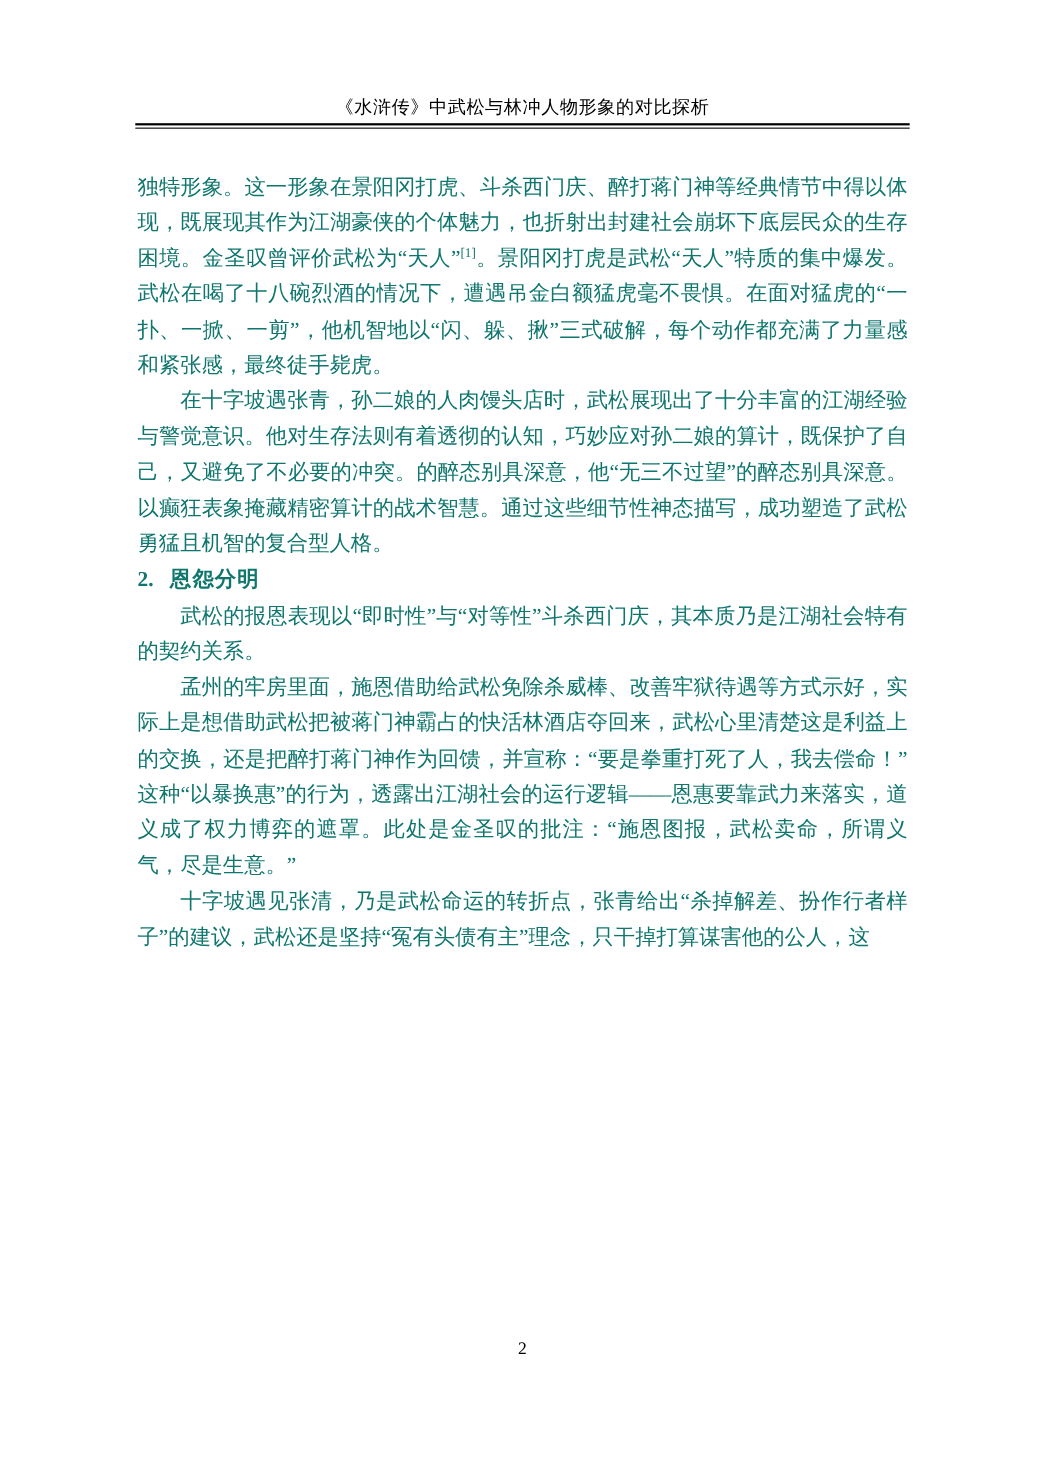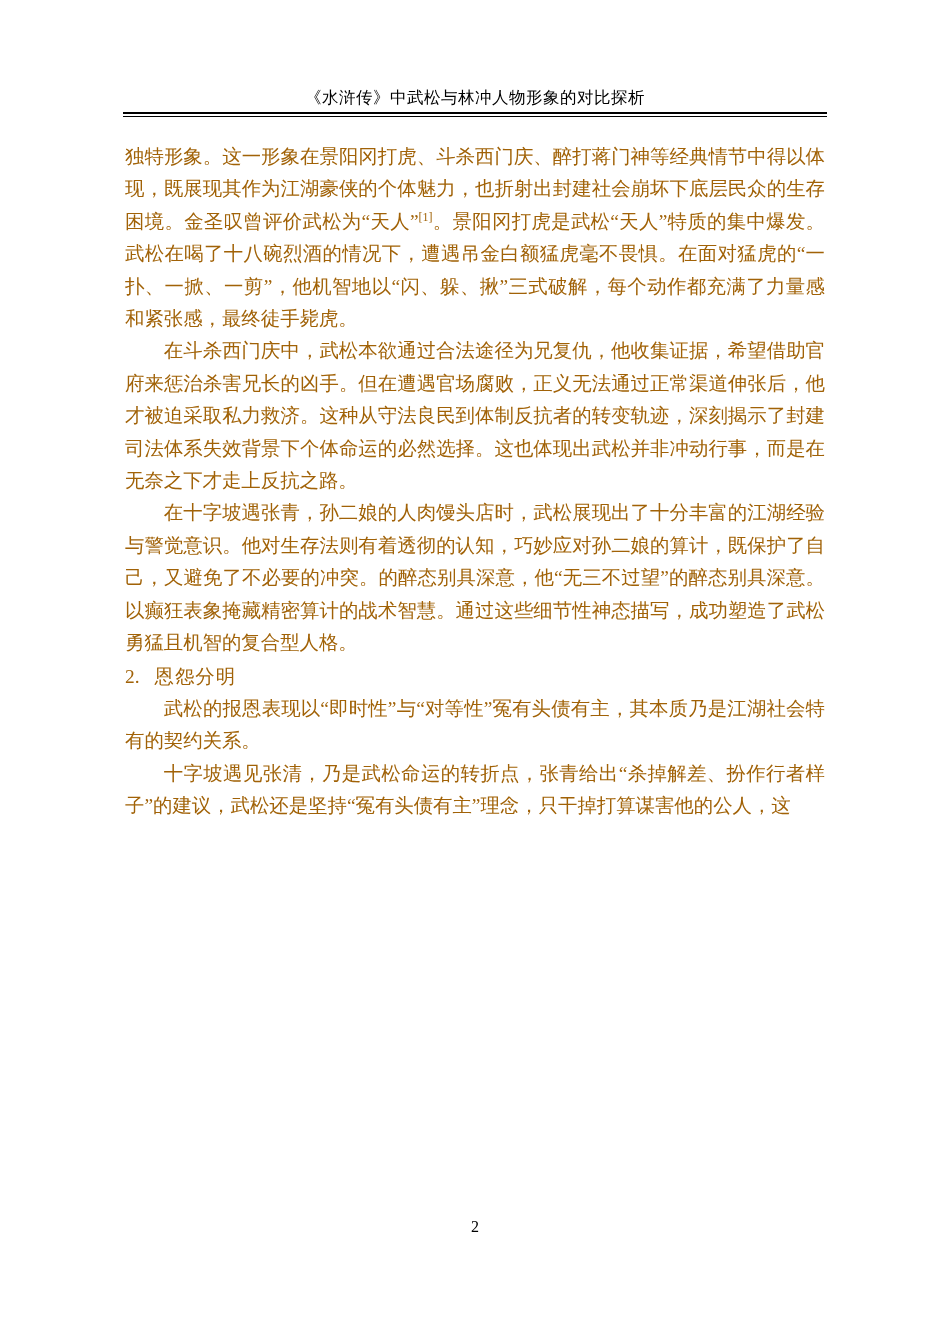--- a/index.html
+++ b/index.html
@@ -29,47 +29,47 @@
     color: #000000;
   }
   .header-rule {
     margin-top: 4px;
     border-top: 2px solid #000000;
     border-bottom: 1px solid #000000;
     height: 2px;
   }
   .body-text {
     width: 700px;
-    margin: 4px auto;
+    margin: 18px auto;
     padding-top: 20px;
     font-size: 19.4px;
     line-height: 32.4px;
     text-align: justify;
-    color: #a16207;
+    color: #0f766e;
   }
   .body-text p {
     margin: 0;
     padding: 0;
     text-indent: 2em;
   }
   .body-text p.no-indent {
     text-indent: 0;
   }
   .footnote-ref {
     font-size: 12px;
     vertical-align: super;
     line-height: 0;
     font-family: "Liberation Serif", serif;
   }
   .section-heading {
     margin: 0;
     padding: 0;
     font-size: 19.4px;
     line-height: 32.4px;
-    font-weight: 400;
+    font-weight: 700;
     text-align: left;
   }
   .sec-num {
     font-family: "Liberation Serif", "DejaVu Serif", serif;
     margin-right: 15px;
   }
   .sec-title {
     font-family: "Liberation Sans", "DejaVu Sans", sans-serif;
     letter-spacing: 1px;
   }
@@ -90,29 +90,29 @@
 
   <div class="header">
     <div class="header-title">《水浒传》中武松与林冲人物形象的对比探析</div>
     <div class="header-rule"></div>
   </div>
 
   <div class="body-text">
 
     <p class="no-indent"><span>独特形象。这一形象在景阳冈打虎、斗杀西门庆、醉打蒋门神等经典情节中得以体现，既展现其作为江湖豪侠的个体魅力，也折射出封建社会崩坏下底层民众的生存困境。金圣叹曾评价武松为“天人”</span><sup class="footnote-ref">[1]</sup><span>。景阳冈打虎是武松“天人”特质的集中爆发。武松在喝了十八碗烈酒的情况下，遭遇吊金白额猛虎毫不畏惧。在面对猛虎的“一扑、一掀、一剪”，他机智地以“闪、躲、揪”三式破解，每个动作都充满了力量感和紧张感，最终徒手毙虎。</span></p>
 
-    <p>在斗杀西门庆中，武松本欲通过合法途径为兄复仇，他收集证据，希望借助官府来惩治杀害兄长的凶手。但在遭遇官场腐败，正义无法通过正常渠道伸张后，他才被迫采取私力救济。这种从守法良民到体制反抗者的转变轨迹，深刻揭示了封建司法体系失效背景下个体命运的必然选择。这也体现出武松并非冲动行事，而是在无奈之下才走上反抗之路。</p>
 
     <p>在十字坡遇张青，孙二娘的人肉馒头店时，武松展现出了十分丰富的江湖经验与警觉意识。他对生存法则有着透彻的认知，巧妙应对孙二娘的算计，既保护了自己，又避免了不必要的冲突。的醉态别具深意，他“无三不过望”的醉态别具深意。以癫狂表象掩藏精密算计的战术智慧。通过这些细节性神态描写，成功塑造了武松勇猛且机智的复合型人格。</p>
 
     <h2 class="section-heading"><span class="sec-num">2.</span><span class="sec-title">恩怨分明</span></h2>
 
 
-    <p>武松的报恩表现以“即时性”与“对等性”冤有头债有主，其本质乃是江湖社会特有的契约关系。</p>
+    <p>武松的报恩表现以“即时性”与“对等性”斗杀西门庆，其本质乃是江湖社会特有的契约关系。</p>
 
+    <p>孟州的牢房里面，施恩借助给武松免除杀威棒、改善牢狱待遇等方式示好，实际上是想借助武松把被蒋门神霸占的快活林酒店夺回来，武松心里清楚这是利益上的交换，还是把醉打蒋门神作为回馈，并宣称：“要是拳重打死了人，我去偿命！”这种“以暴换惠”的行为，透露出江湖社会的运行逻辑——恩惠要靠武力来落实，道义成了权力博弈的遮罩。此处是金圣叹的批注：“施恩图报，武松卖命，所谓义气，尽是生意。”</p>
 
     <p>十字坡遇见张清，乃是武松命运的转折点，张青给出“杀掉解差、扮作行者样子”的建议，武松还是坚持“冤有头债有主”理念，只干掉打算谋害他的公人，这</p>
 
   </div>
 
   <div class="footer">
     <span>2</span>
   </div>
 
 </div>

